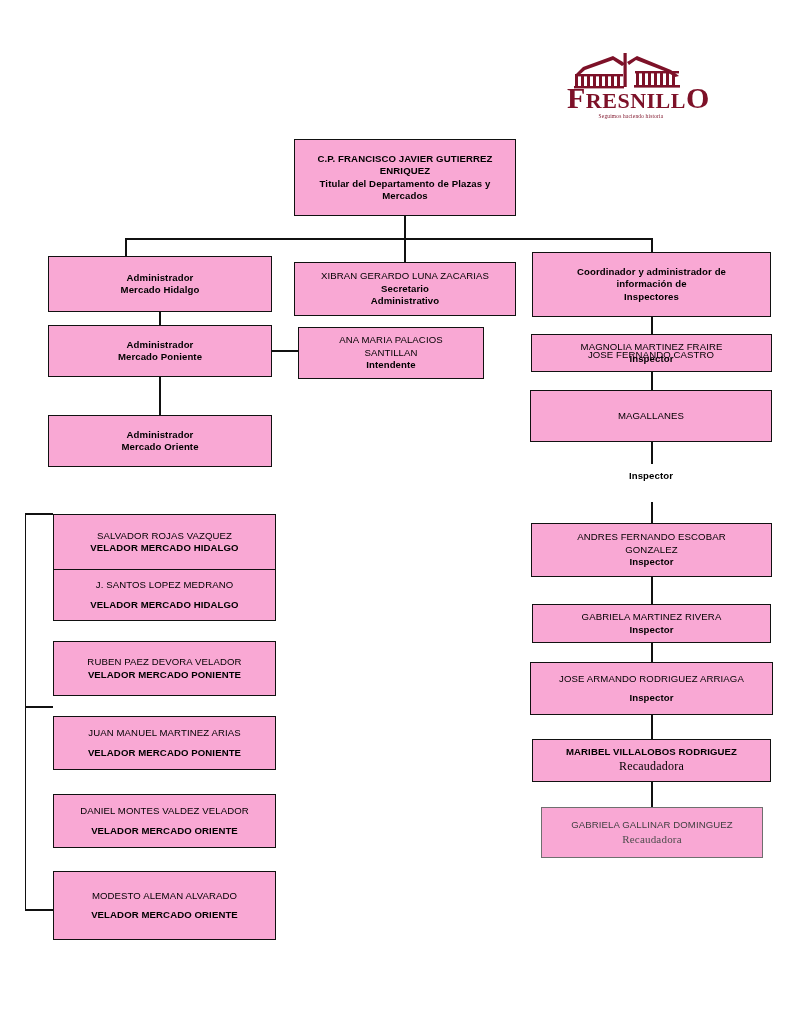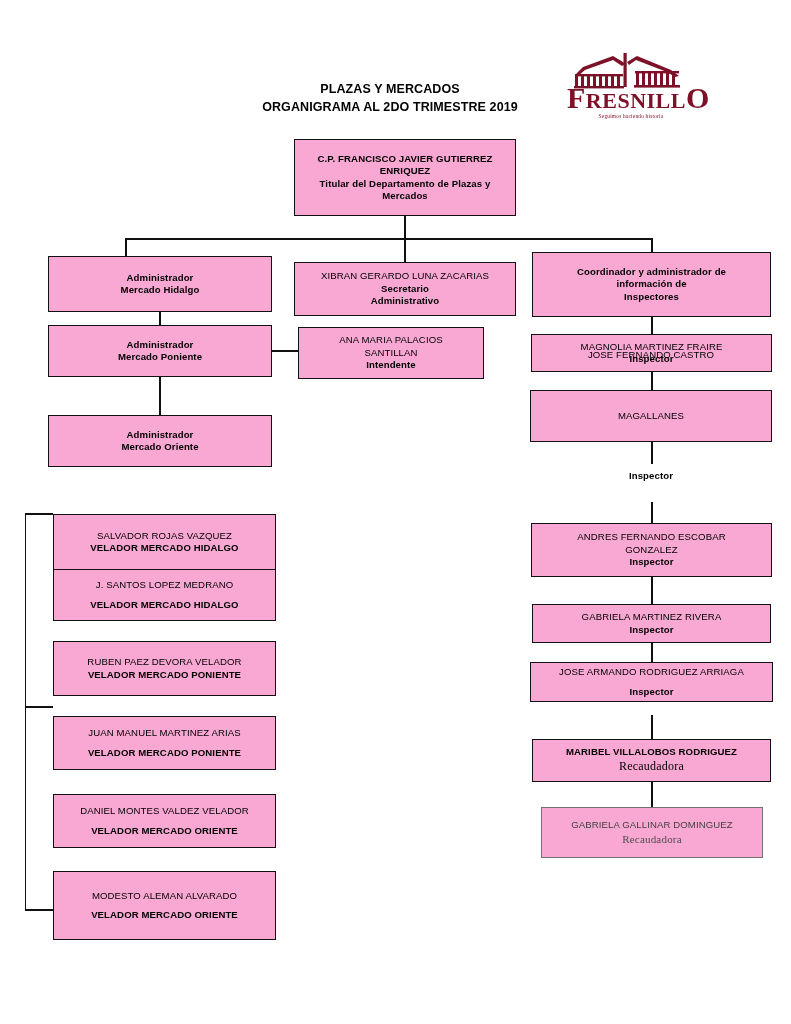--- a/index.html
+++ b/index.html
@@ -112,24 +112,20 @@
     position: absolute;
     border-left: 1.6px solid #111111;
     box-sizing: border-box;
   }
 </style>
 </head>
 <body>
 
 <div id="page">
 
-  <div id="header-title">
-    <span class="line">PLAZAS Y MERCADOS</span>
-    <span class="line">ORGANIGRAMA AL 2DO TRIMESTRE 2019</span>
-  </div>
 
   <div id="logo">
     <svg width="128" height="44" viewBox="0 0 128 44">
       <g fill="#7d1128">
 
         <path d="M8 30 L16 22 L46 11 L56 17 L58 19 L55 21 L46 15 L18 25 L11 31 Z"></path>
 
         <rect x="8" y="29" width="48" height="2.4"></rect>
         <rect x="8" y="31" width="3" height="11"></rect>
         <rect x="14" y="31" width="3" height="11"></rect>
@@ -234,21 +230,21 @@
     <span class="l ttl">Inspector</span>
   </div>
 
   <div class="ln lnv" style="left:651px; top:577px; height:27px;"></div>
   <div class="node" style="left:532px; top:604px; width:239px; height:39px;">
     <span class="l nm">GABRIELA MARTINEZ RIVERA</span>
     <span class="l ttl">Inspector</span>
   </div>
 
   <div class="ln lnv" style="left:651px; top:643px; height:19px;"></div>
-  <div class="node" style="left:530px; top:662px; width:243px; height:40px;align-items:flex-end;">
+  <div class="node" style="left:530px; top:662px; width:243px; height:53px;align-items:flex-end;">
     <span class="l nm">JOSE ARMANDO RODRIGUEZ ARRIAGA</span>
     <span class="gap"></span>
     <span class="l ttl">Inspector</span>
   </div>
 
   <div class="ln lnv" style="left:651px; top:715px; height:24px;"></div>
   <div class="node" style="left:532px; top:739px; width:239px; height:43px;">
     <span class="l nm-b">MARIBEL VILLALOBOS RODRIGUEZ</span>
     <span class="l ttl-serif">Recaudadora</span>
   </div>

